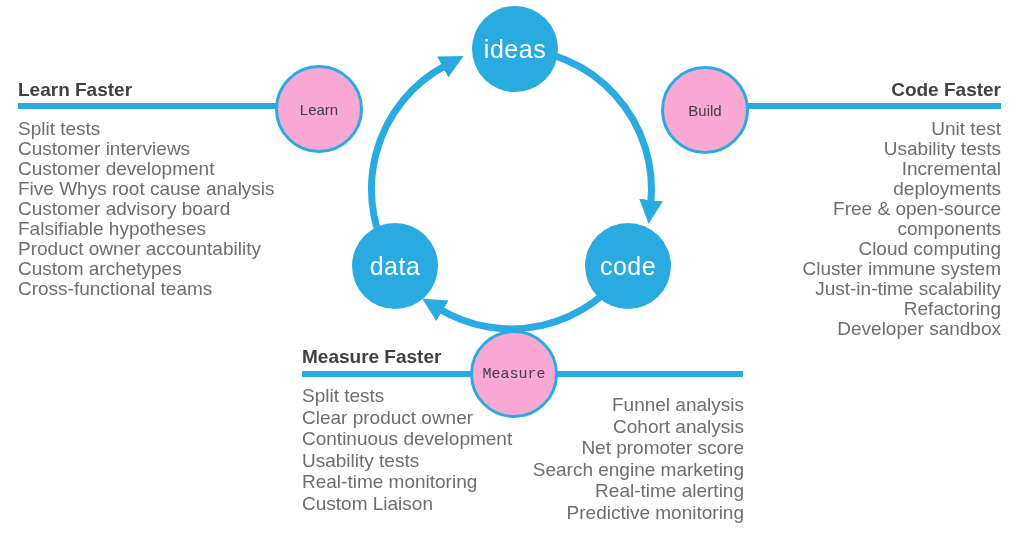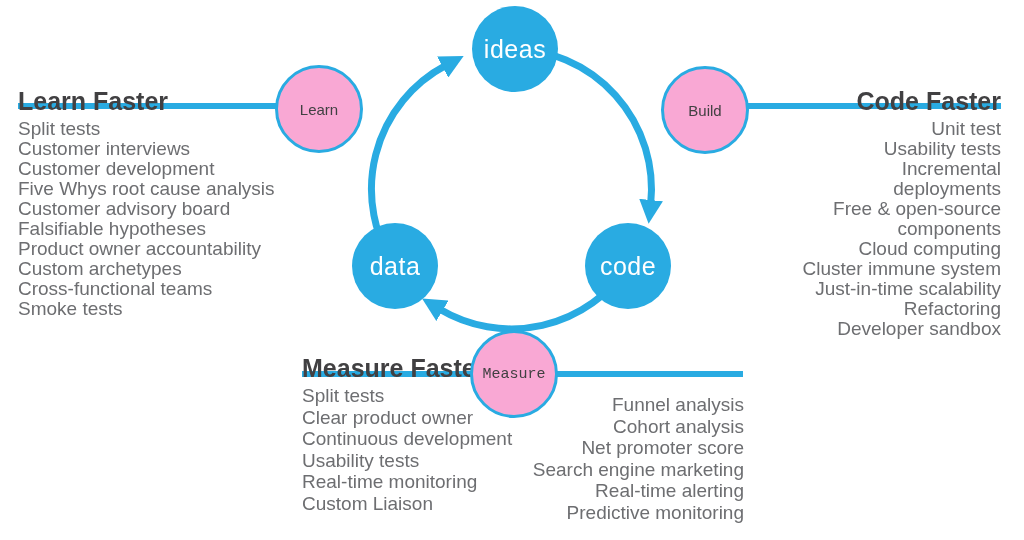--- a/index.html
+++ b/index.html
@@ -21,21 +21,21 @@
     font-size:25px;letter-spacing:.5px;z-index:3;
   }
   
   .stage{
     position:absolute;width:88px;height:88px;border-radius:50%;
     background:#f9a8d4;border:3px solid var(--accent);box-sizing:border-box;
     display:flex;align-items:center;justify-content:center;
     font-size:15px;color:var(--heading);z-index:3;
   }
   
-  .sec-title{position:absolute;font-size:25px;font-weight:600;color:var(--heading);z-index:2;white-space:nowrap;margin-top:8px;}
+  .sec-title{position:absolute;font-size:19px;font-weight:600;color:var(--heading);z-index:2;white-space:nowrap;}
   .bar{position:absolute;height:6px;background:var(--accent);z-index:1;}
   .list{position:absolute;font-size:19px;line-height:20px;color:var(--body);z-index:2;}
   .list.measure{line-height:21.5px;}
   .list.right{text-align:right;}
   .code-list{max-width:205px;}
 </style>
 </head>
 <body style="--accent: #29ABE2; --heading: #414042; --body: #6D6E71; --node-text: #FFFFFF; background: rgb(255, 255, 255);">
 
 <svg class="loop-svg" width="1024" height="540">
@@ -77,21 +77,20 @@
 <div class="list" style="left:18px;top:119px;">
     <div>Split tests</div>
     <div>Customer interviews</div>
     <div>Customer development</div>
     <div>Five Whys root cause analysis</div>
     <div>Customer advisory board</div>
     <div>Falsifiable hypotheses</div>
     <div>Product owner accountability</div>
     <div>Custom archetypes</div>
     <div>Cross-functional teams</div>
-    <div>Smoke tests</div>
   </div>
 
 <div class="sec-title" style="right:23px;top:79px;">Code Faster</div>
 <div class="list right code-list" style="right:23px;top:119px;">
     <div>Unit test</div>
     <div>Usability tests</div>
     <div>Incremental deployments</div>
     <div>Free &amp; open-source components</div>
     <div>Cloud computing</div>
     <div>Cluster immune system</div>

